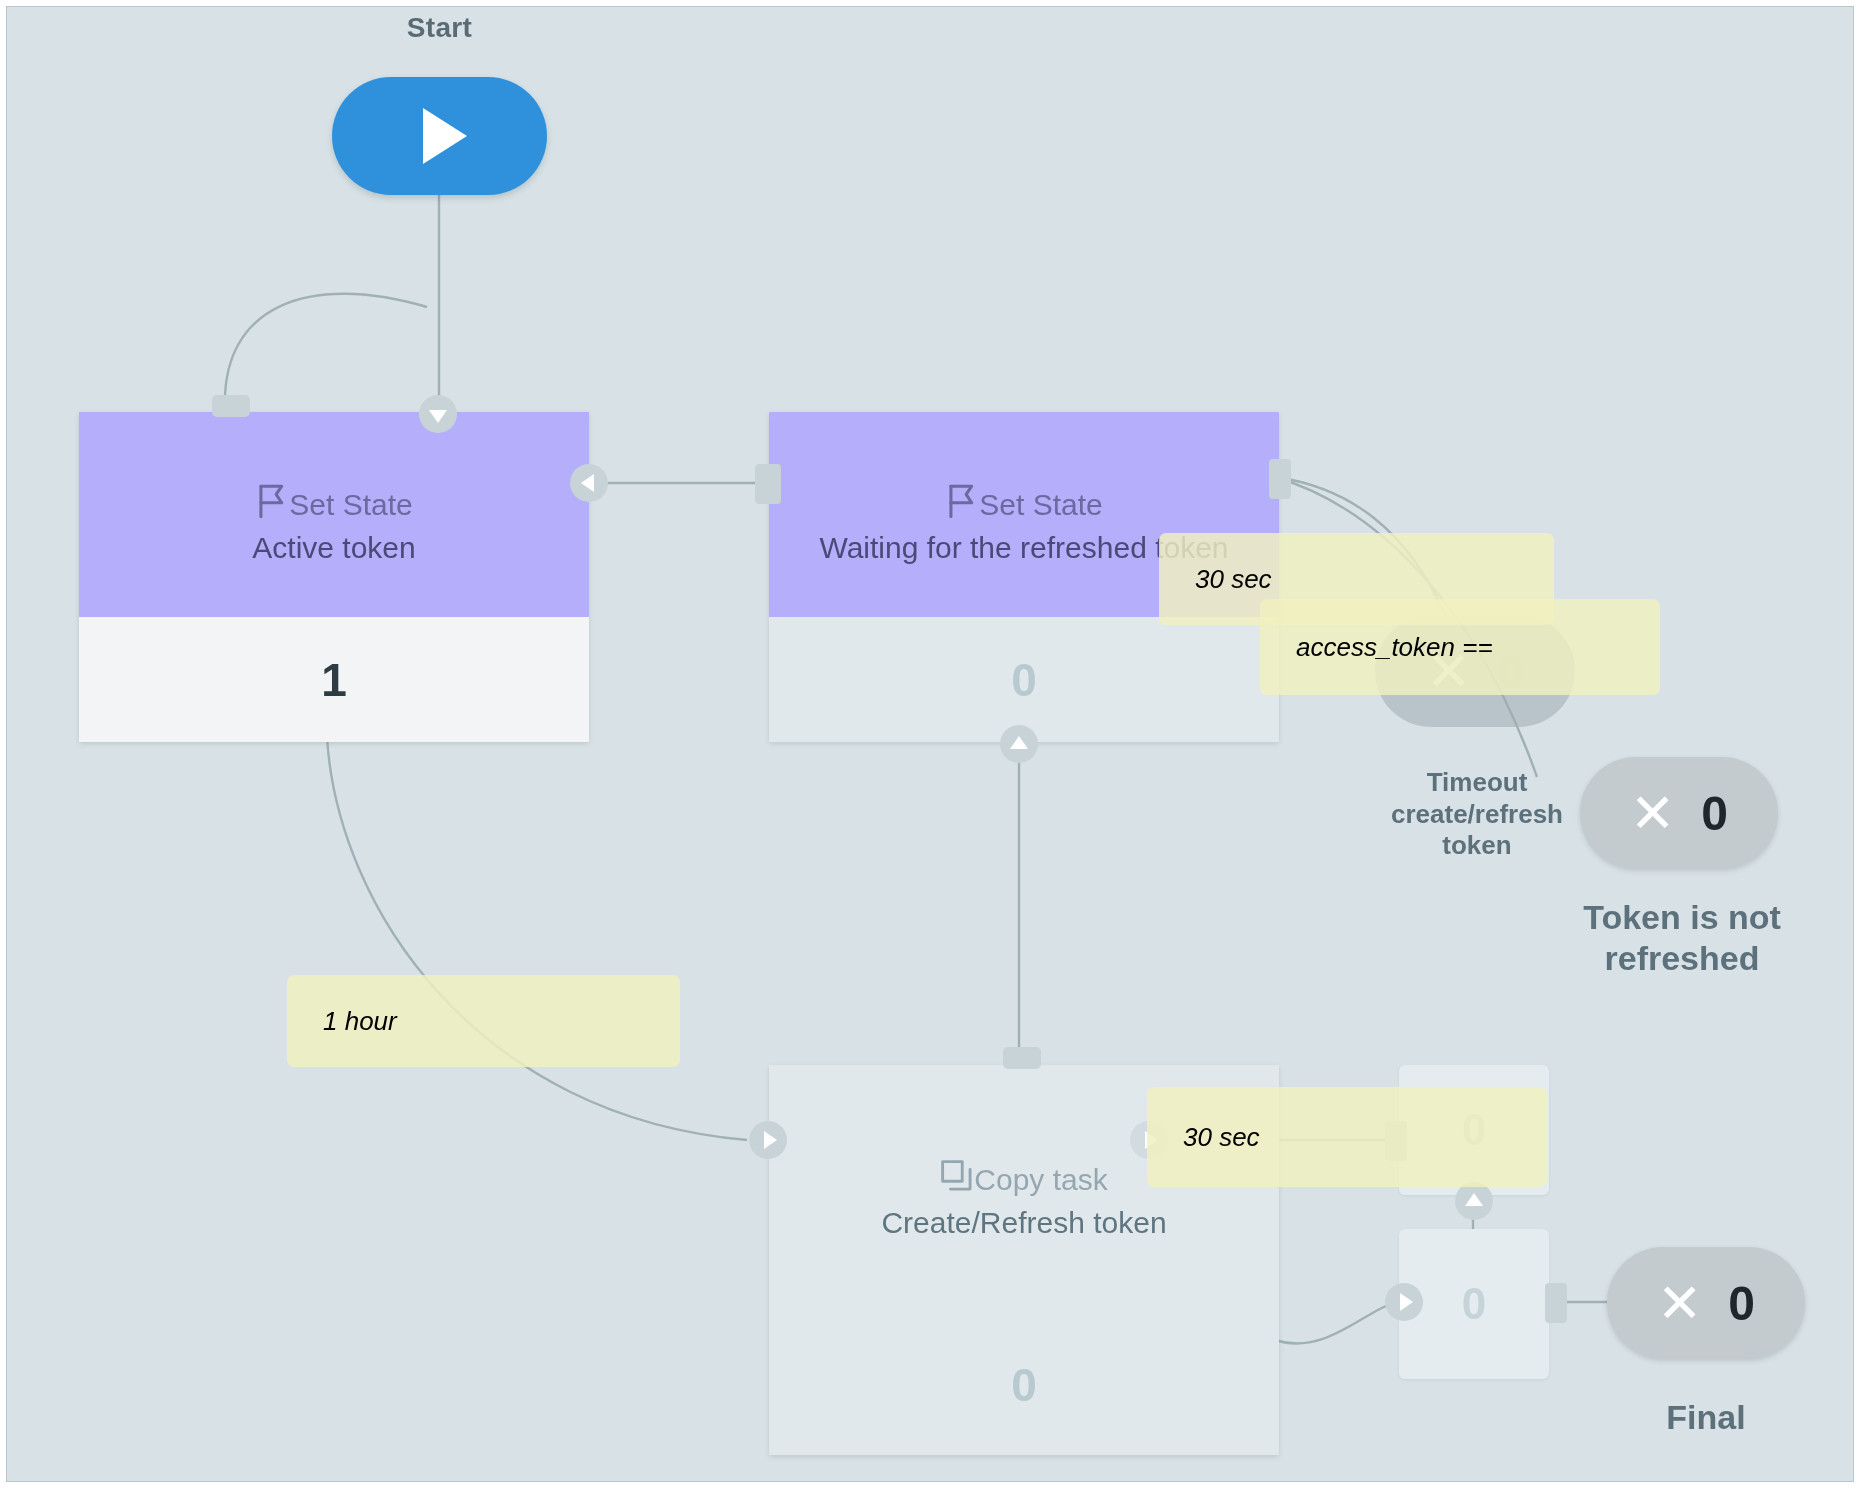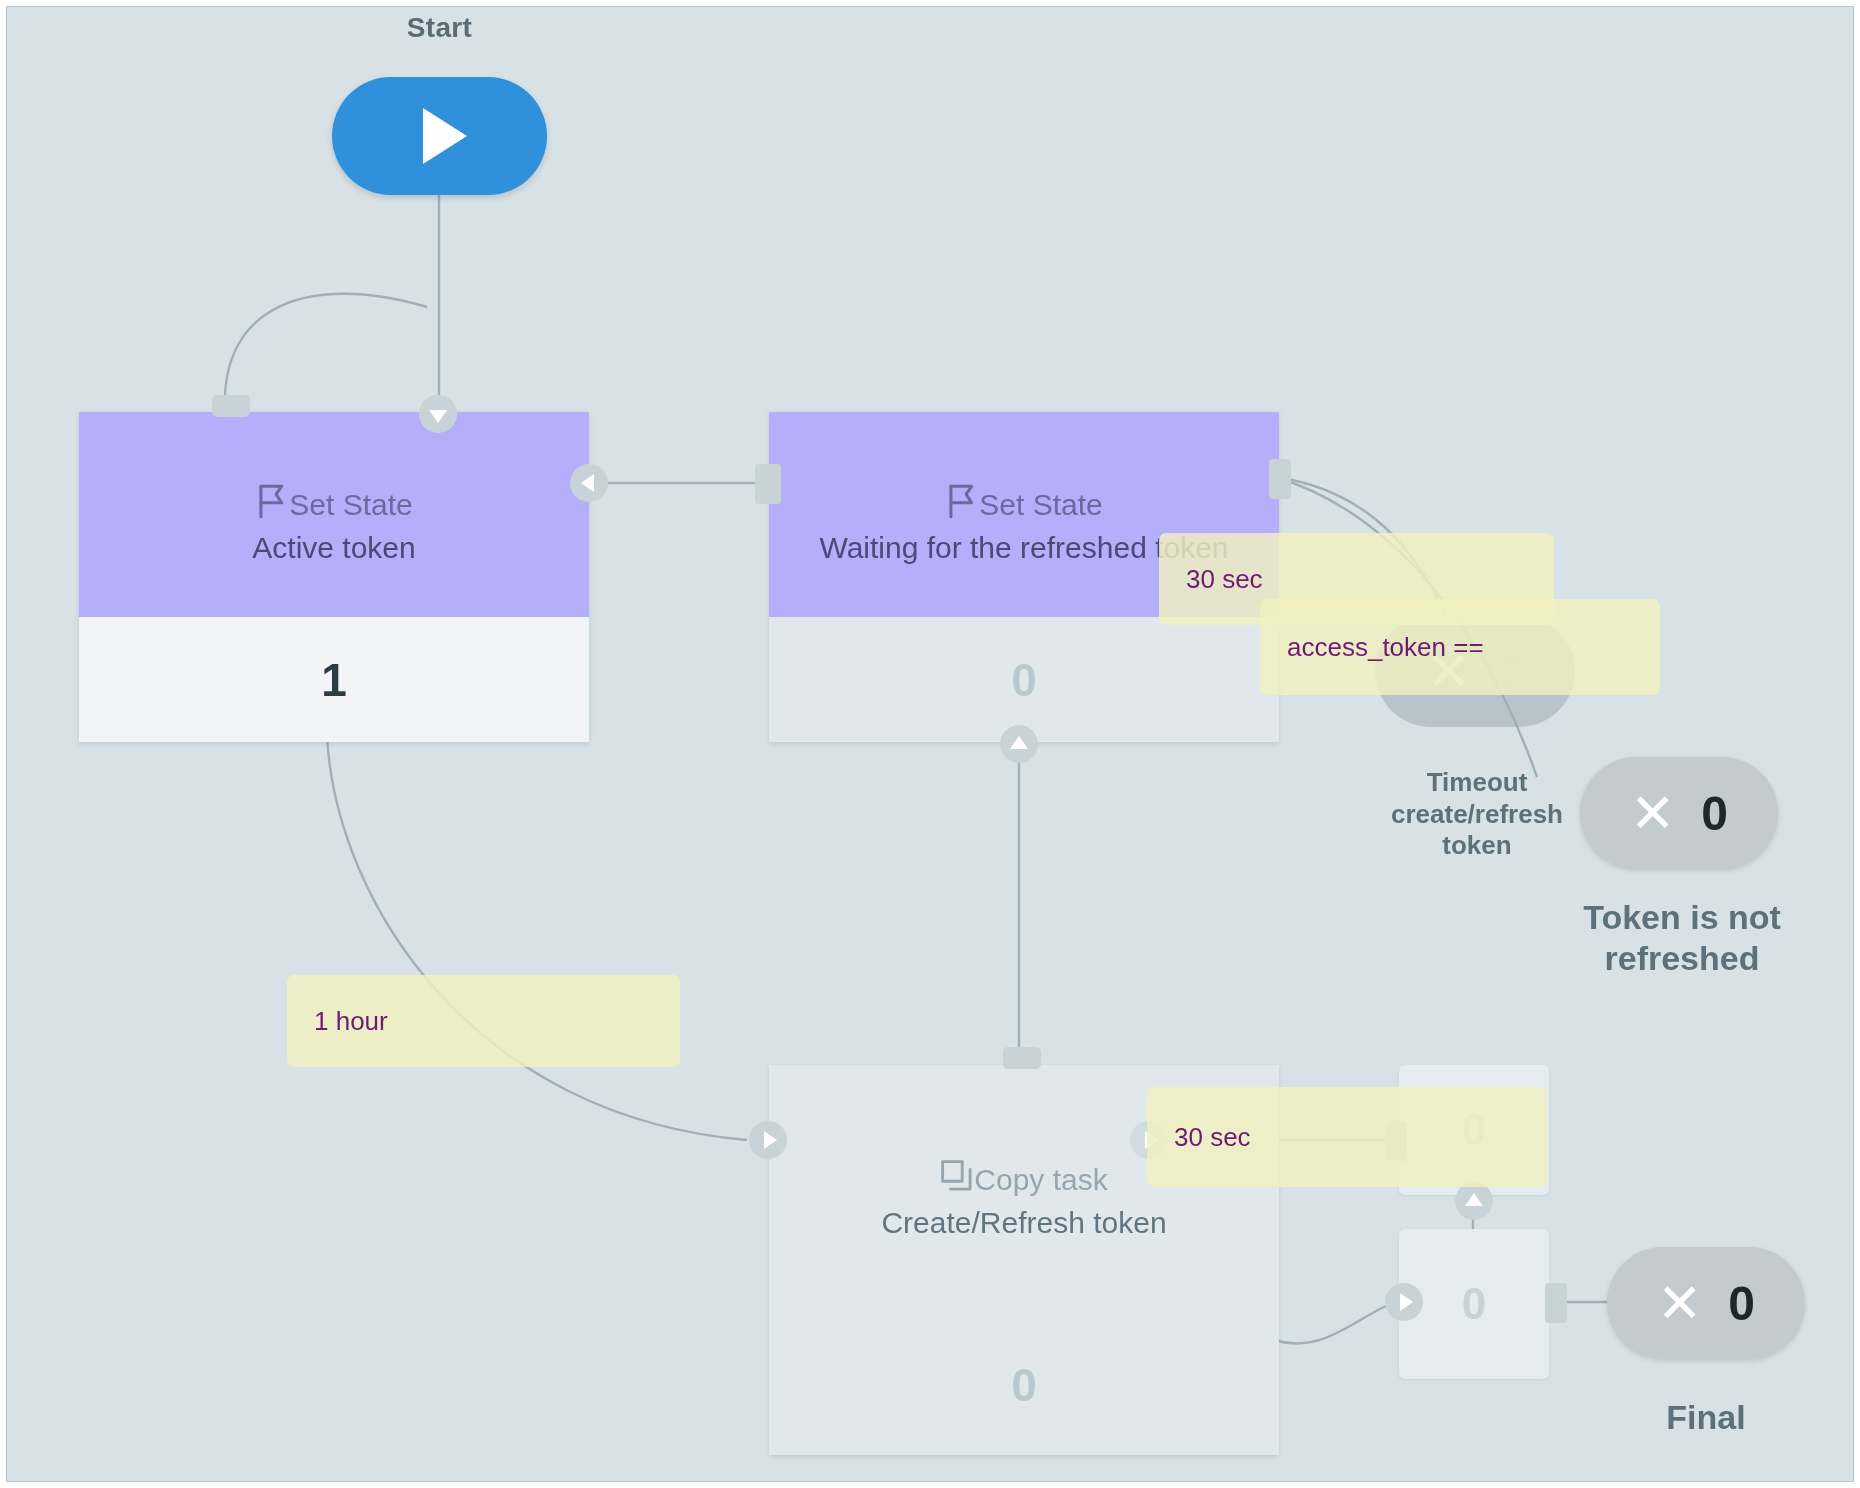--- a/index.html
+++ b/index.html
@@ -76,22 +76,22 @@
   .err-pill.ghost{background:rgba(160,172,178,.55);box-shadow:none;}
   .x-ico{font-size:54px;color:#ffffff;line-height:1;font-weight:300;}
   .err-num{font-size:48px;font-weight:bold;color:#1d272c;}
   .err-pill.ghost .err-num{color:#b0bdc3;}
   .err-pill.ghost .x-ico{color:#e4ebee;}
 
   
   .tip{
     background:rgba(240,240,190,.82);border-radius:7px;
     display:flex;align-items:center;
-    font-size:26px;color:#701a75;
-    padding-left:27px;box-sizing:border-box;
+    font-size:26px;color:#000000;
+    padding-left:36px;box-sizing:border-box;font-style:italic;
   }
 
   
   .edge-label{
     text-align:center;font-size:26px;font-weight:bold;
     color:#5d717c;line-height:1.22;
   }
 
   .node-caption{
     text-align:center;font-size:34px;font-weight:bold;

